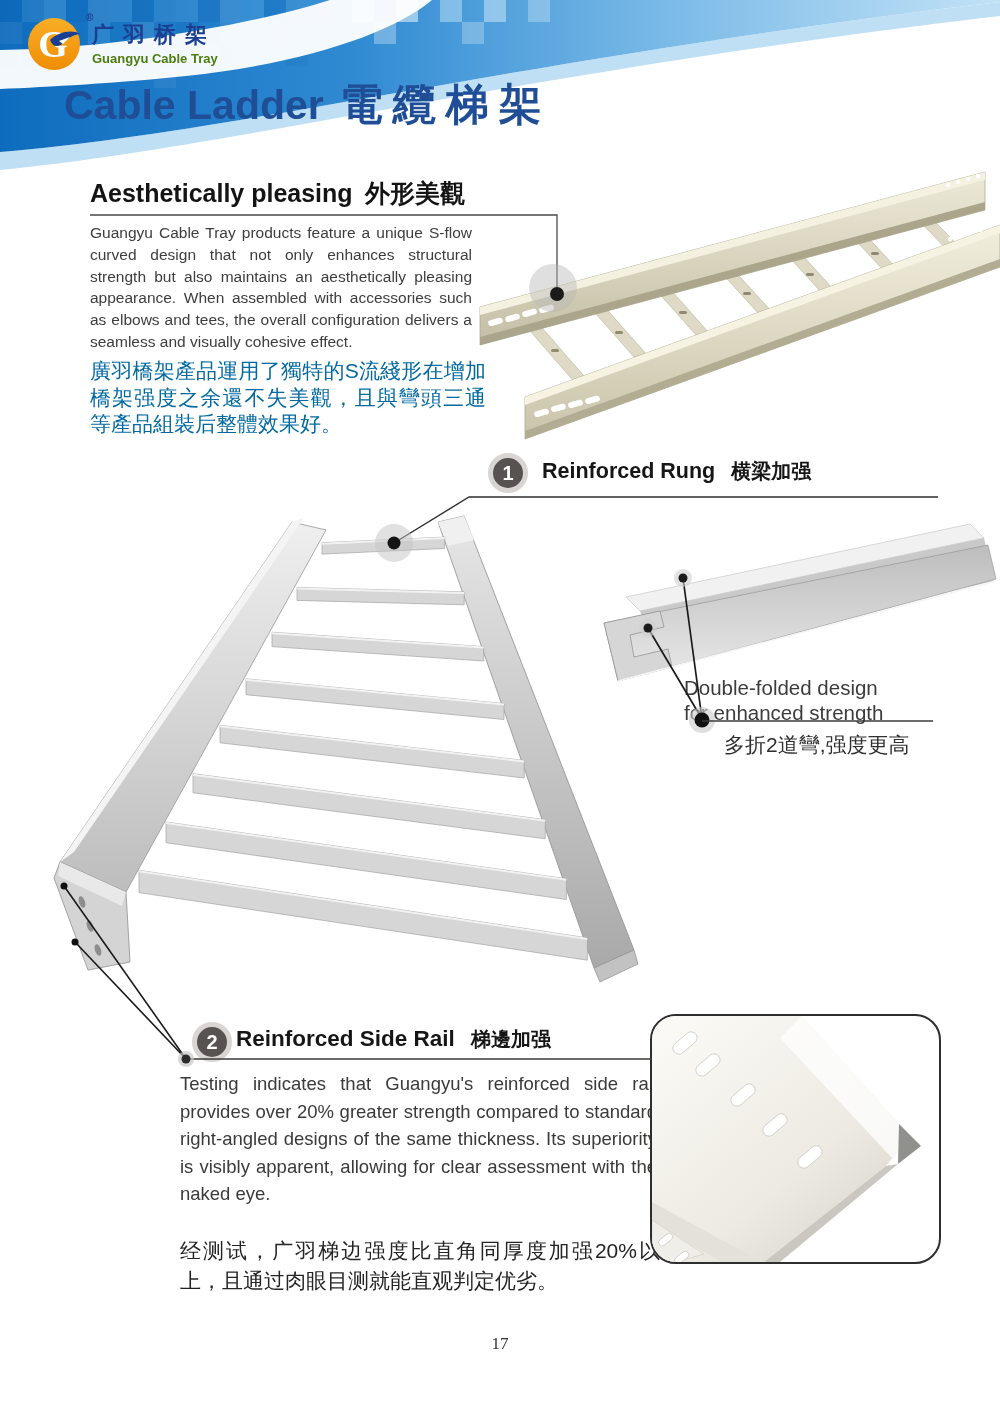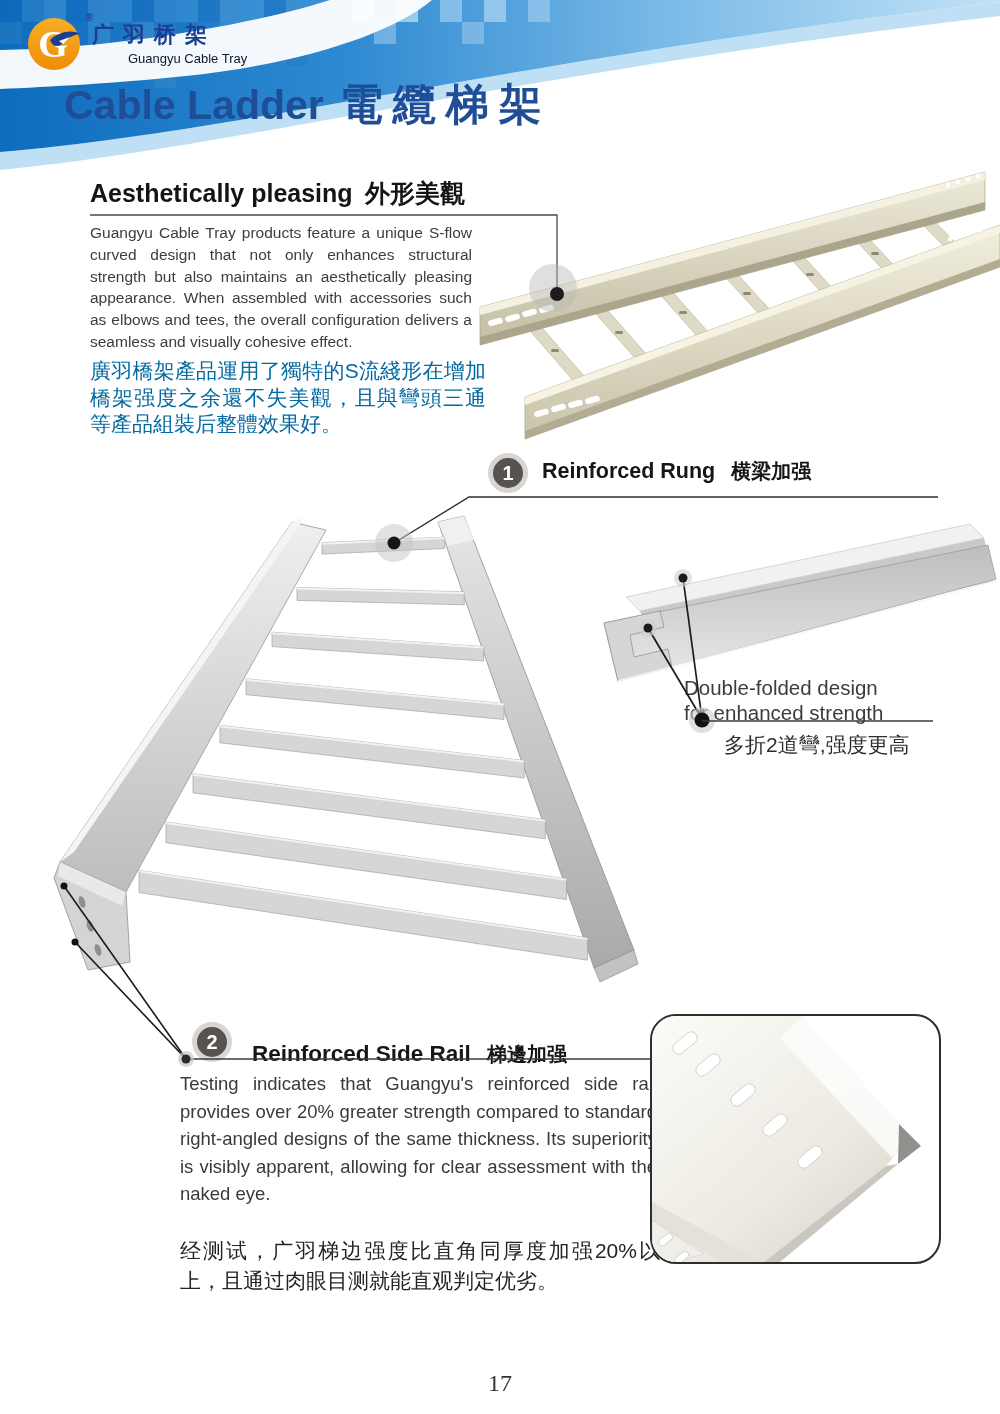--- a/index.html
+++ b/index.html
@@ -6,21 +6,21 @@
   .page{position:relative;width:1000px;height:1414px;margin:0 auto;background:#fff;
         overflow:hidden;font-family:"Liberation Sans",sans-serif;}
   svg{display:block;}
 
   
   .header-svg{position:absolute;top:0;left:0;z-index:1;}
   .logo{position:absolute;top:14px;left:26px;z-index:3;display:flex;align-items:center;}
   .logo-text{margin-left:8px;}
   .logo-cn{font-size:22px;font-weight:bold;color:#1c3e91;letter-spacing:9px;white-space:nowrap;
            font-family:"Liberation Serif",serif;}
-  .logo-en{font-size:13px;font-weight:normal;color:#0f172a;margin-top:1px;white-space:nowrap;margin-left:36px;}
+  .logo-en{font-size:13px;font-weight:bold;color:#4d7c0f;margin-top:1px;white-space:nowrap;}
   .logo-reg{position:absolute;top:-2px;left:60px;font-size:10px;color:#1c3e91;font-weight:bold;}
 
   .page-title{position:absolute;top:76px;left:0;width:1000px;text-align:left;z-index:2;
               color:#1f4e96;font-weight:bold;font-size:41px;padding-left:64px;box-sizing:border-box;
               white-space:nowrap;}
   .page-title .cn{font-size:43px;letter-spacing:10px;margin-left:16px;}
 
   
   .h-aes{position:absolute;top:177px;left:90px;z-index:2;white-space:nowrap;color:#141414;}
   .h-aes .en{font-size:25px;font-weight:bold;}
@@ -31,21 +31,21 @@
          font-size:21px;line-height:26.5px;text-align:justify;}
 
   
   .badge{position:absolute;z-index:3;width:30px;height:30px;border-radius:50%;
          background:#575350;border:5px solid #d8d5d2;color:#fff;font-weight:bold;
          font-size:20px;text-align:center;line-height:30px;}
   .badge1{top:453px;left:488px;}
   .badge2{top:1022px;left:192px;}
   .h-num{position:absolute;z-index:3;white-space:nowrap;color:#161616;font-weight:bold;}
   .h-rung{top:458px;left:542px;font-size:21.5px;}
-  .h-rail{top:1026px;left:252px;font-size:22.5px;margin-top:15px;}
+  .h-rail{top:1026px;left:236px;font-size:22.5px;}
   .h-num .cn{font-size:20px;margin-left:10px;font-weight:bold;}
 
   
   .note-en{position:absolute;top:675px;left:684px;z-index:3;color:#3c3c3c;font-size:20.5px;
            line-height:25px;white-space:nowrap;}
   .note-cn{position:absolute;top:731px;left:724px;z-index:3;color:#2e2e2e;font-size:21px;
            white-space:nowrap;}
 
   
   .p2-en{position:absolute;top:1070px;left:180px;width:477px;z-index:2;color:#3a3a3a;
@@ -56,21 +56,21 @@
   
   .img1{position:absolute;top:155px;left:450px;z-index:1;}
   .img2{position:absolute;top:500px;left:30px;z-index:1;}
   .img3{position:absolute;top:505px;left:570px;z-index:1;}
   .rail-box{position:absolute;top:1014px;left:650px;width:287px;height:246px;z-index:2;
             border:2.5px solid #2e2e2e;border-radius:26px;overflow:hidden;background:#fff;}
 
   .callouts{position:absolute;top:0;left:0;z-index:4;pointer-events:none;}
 
   .page-num{position:absolute;top:1334px;left:0;width:1000px;text-align:center;z-index:2;
-            font-family:"Liberation Serif",serif;font-size:24px;color:#333;margin-top:36px;}
+            font-family:"Liberation Serif",serif;font-size:17px;color:#333;}
 </style>
 </head>
 <body>
 
 <div class="page">
 
   <svg class="header-svg" width="1000" height="200" viewBox="0 0 1000 200">
     <defs>
       <linearGradient id="gMain" x1="0" y1="0" x2="1" y2="0">
         <stop offset="0" stop-color="#0e6cbe"></stop>

